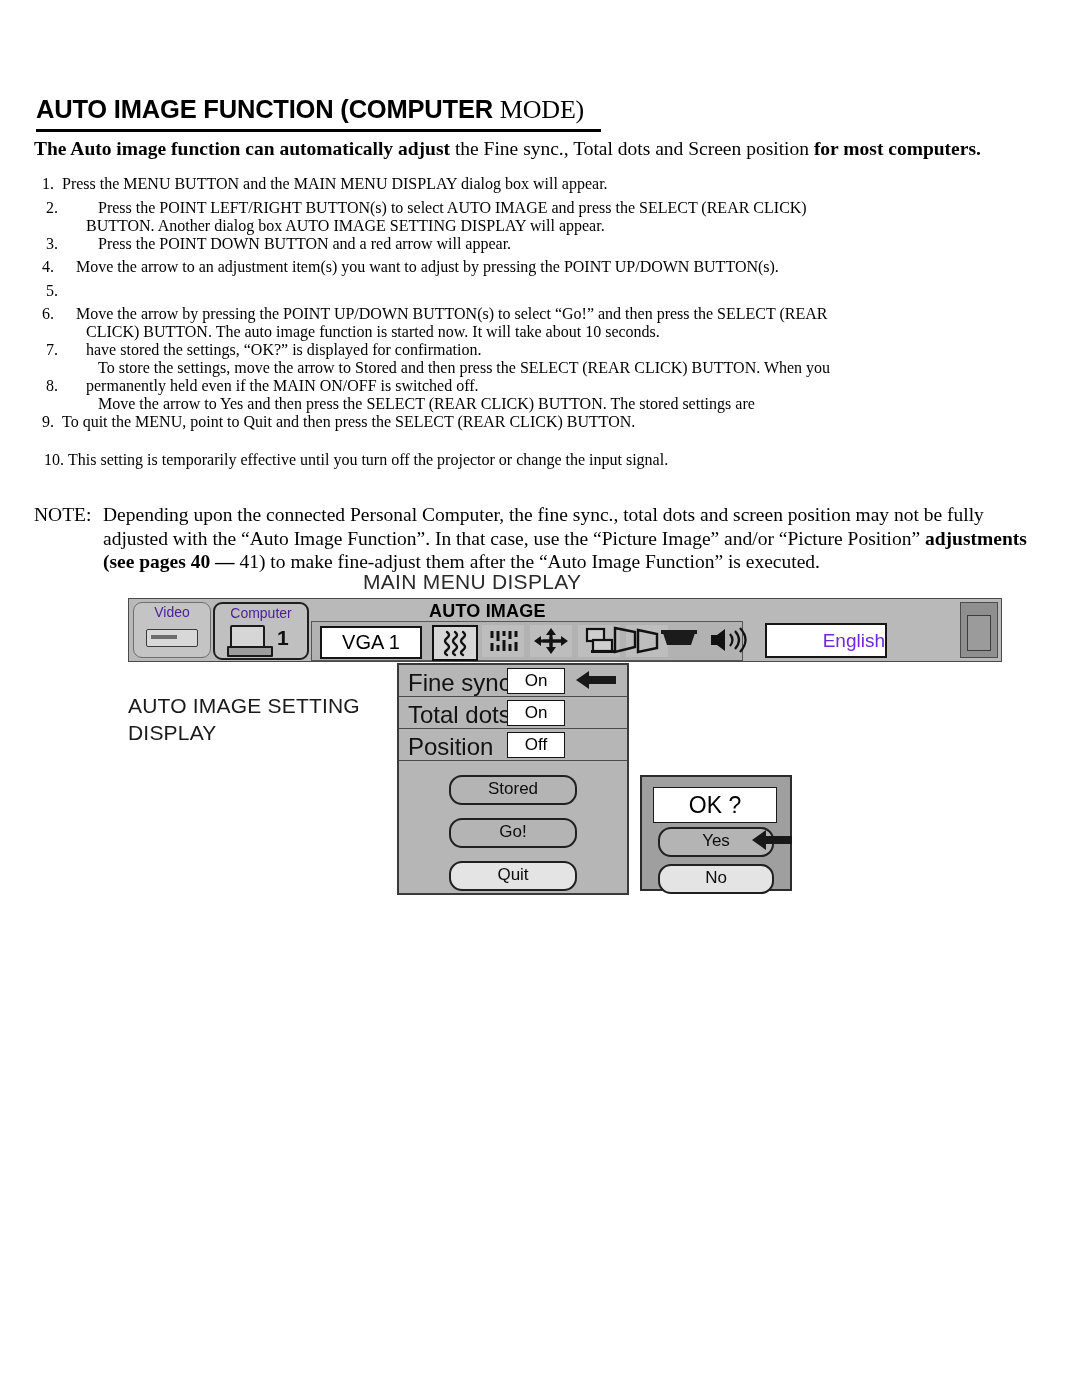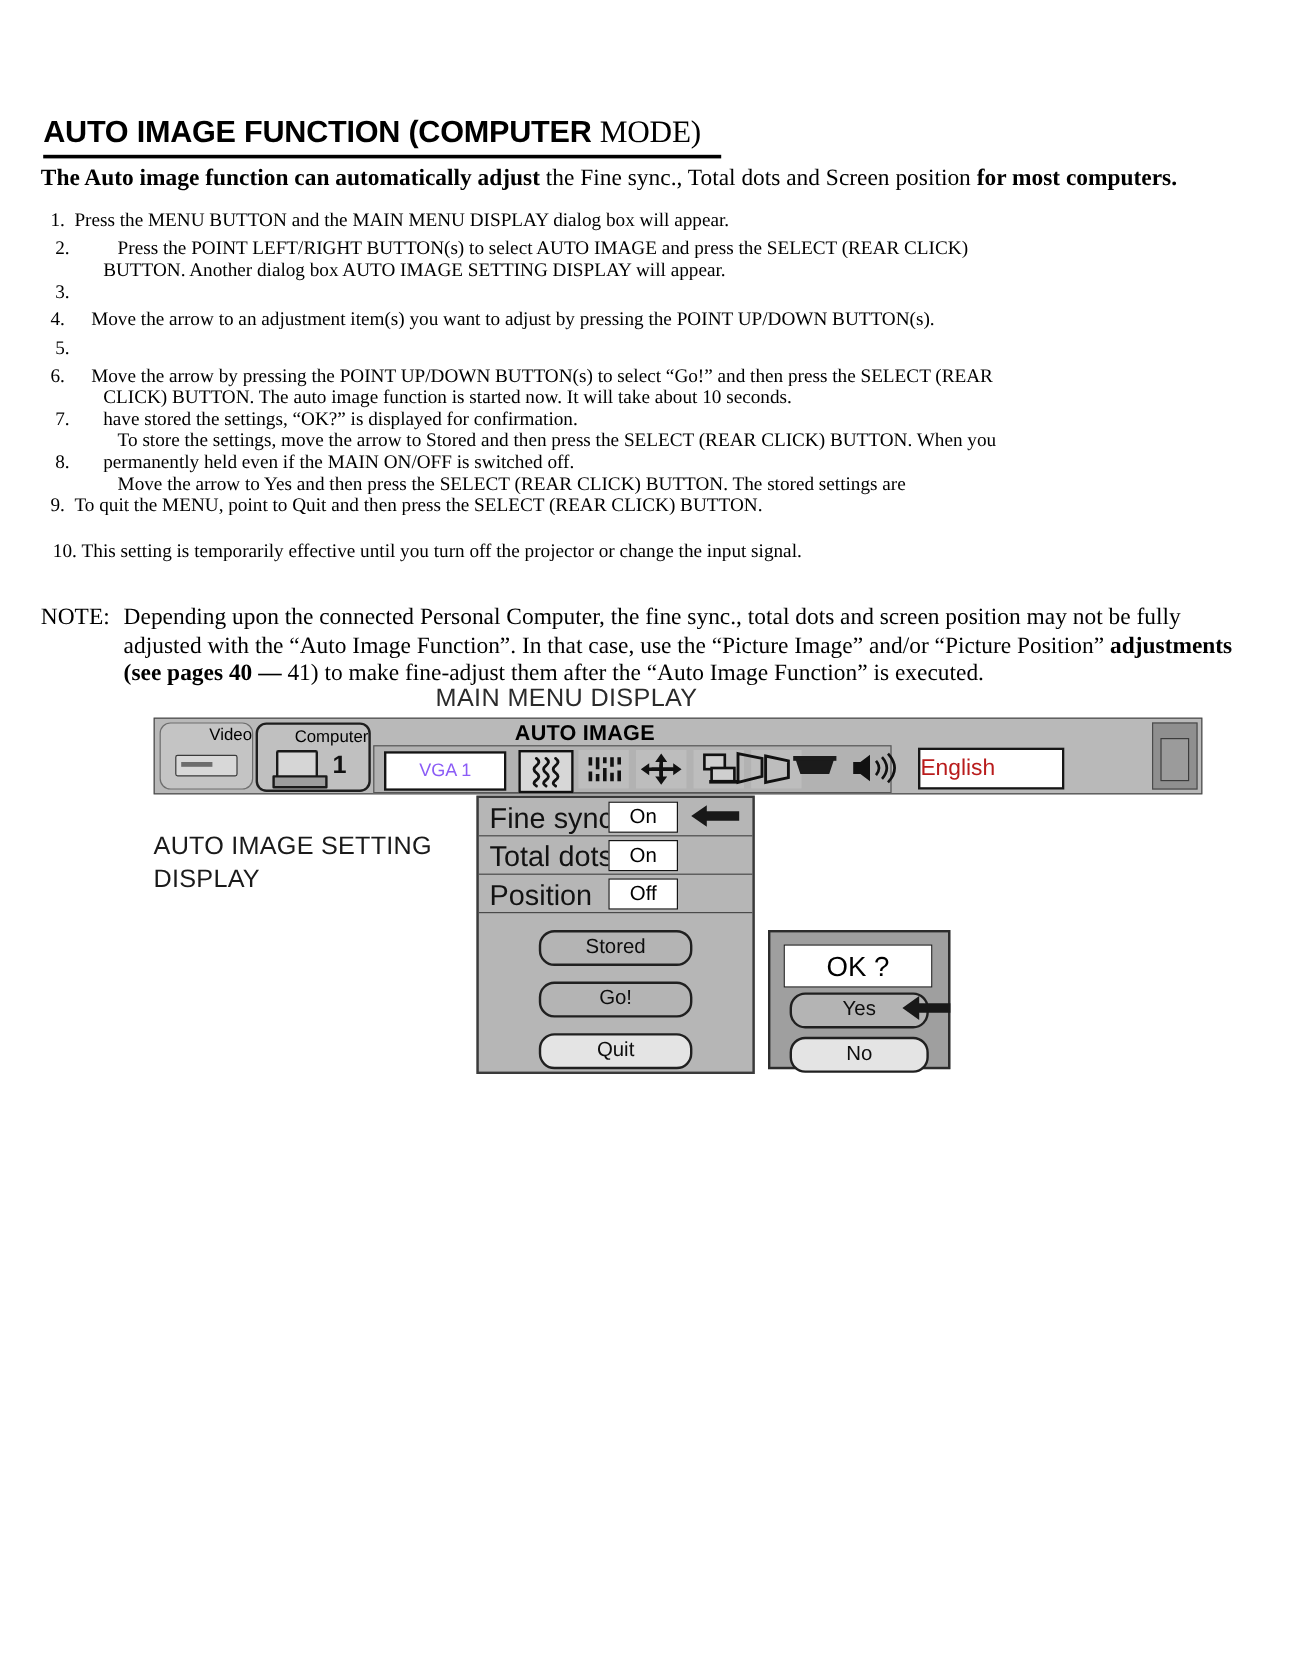--- a/index.html
+++ b/index.html
@@ -58,22 +58,22 @@
     box-shadow:inset 0 0 0 0 #000;
   }
   .mb-src{
     position:absolute;top:3px;height:54px;
     border:1.5px solid #6e6e6e;border-radius:9px;background:#c4c4c4;
     font-family:"Liberation Sans", sans-serif;
   }
   .mb-video{left:4px;width:76px;}
   .mb-computer{left:84px;width:92px;border:2.5px solid #1e1e1e;background:#c0c0c0;}
   .mb-src .lab{
-    position:absolute;left:0;right:0;top:1px;text-align:right;
-    font-size:14px;color:#000000;
+    position:absolute;left:0;right:0;top:1px;text-align:center;
+    font-size:14px;color:#4c1d95;
   }
   .vid-ico{
     position:absolute;left:12px;top:26px;width:50px;height:16px;
     background:#d8d8d8;border:1.5px solid #3a3a3a;border-radius:2px;
   }
   .vid-ico:after{
     content:"";position:absolute;left:4px;top:5px;width:26px;height:4px;
     background:#6d6d6d;
   }
   .comp-ico{
@@ -100,37 +100,37 @@
   .mb-group{
     position:absolute;left:182px;top:22px;width:430px;height:38px;
     border:1.5px solid #555;background:#b2b2b2;
   }
   .vga-box{
     position:absolute;left:8px;top:4px;width:98px;height:29px;
     background:#fff;border:2px solid #141414;
   }
   .vga-box span{
     display:block;text-align:center;line-height:29px;
-    font-family:"Liberation Sans", sans-serif;font-size:15px;color:#8b5cf6;
+    font-family:"Liberation Sans", sans-serif;font-size:20px;color:#000000;
   }
   .icn{
     position:absolute;top:3px;width:42px;height:32px;
     background:#bdbdbd;
   }
   .icn.sel{border:2.5px solid #101010;background:#d7d7d7;}
   .icn svg{display:block;width:100%;height:100%;}
 
   .rgt-icn{position:absolute;top:26px;}
   .lang-box{
     position:absolute;left:636px;top:24px;width:118px;height:31px;
     background:#fff;border:2px solid #161616;
   }
   .lang-box span{
-    display:block;text-align:left;line-height:31px;
-    font-family:"Liberation Sans", sans-serif;font-size:19px;color:#b91c1c;
+    display:block;text-align:right;line-height:31px;
+    font-family:"Liberation Sans", sans-serif;font-size:19px;color:#6d28d9;
   }
   .mb-right-btn{
     position:absolute;right:3px;top:3px;width:36px;height:54px;
     background:#8f8f8f;border:1.5px solid #4b4b4b;
   }
   .mb-right-btn:after{
     content:"";position:absolute;left:6px;top:12px;width:22px;height:34px;
     border:1.5px solid #3c3c3c;background:#9b9b9b;
   }
 
@@ -210,20 +210,21 @@
     </div>
 
     <div class="row" style="padding-left:24px;">
       <span class="n" style="left:0;width:24px;">2.</span>
       <span class="c" style="padding-left:40px;">Press the POINT LEFT/RIGHT BUTTON(s) to select AUTO IMAGE and press the SELECT (REAR CLICK)</span>
       <span class="c" style="padding-left:28px;">BUTTON. Another dialog box AUTO IMAGE SETTING DISPLAY will appear.</span>
     </div>
 
     <div class="row" style="padding-left:24px;">
       <span class="n" style="left:0;width:24px;">3.</span>
+      <span class="c" style="padding-left:40px;">Press the POINT DOWN BUTTON and a red arrow will appear.</span>
     </div>
 
     <div class="row" style="padding-left:18px;">
       <span class="n" style="left:0;width:20px;">4.</span>
       <span class="c" style="padding-left:24px;">Move the arrow to an adjustment item(s) you want to adjust by pressing the POINT UP/DOWN BUTTON(s).</span>
     </div>
 
     <div class="row" style="padding-left:24px;">
       <span class="n" style="left:0;width:24px;">5.</span>
     </div>

